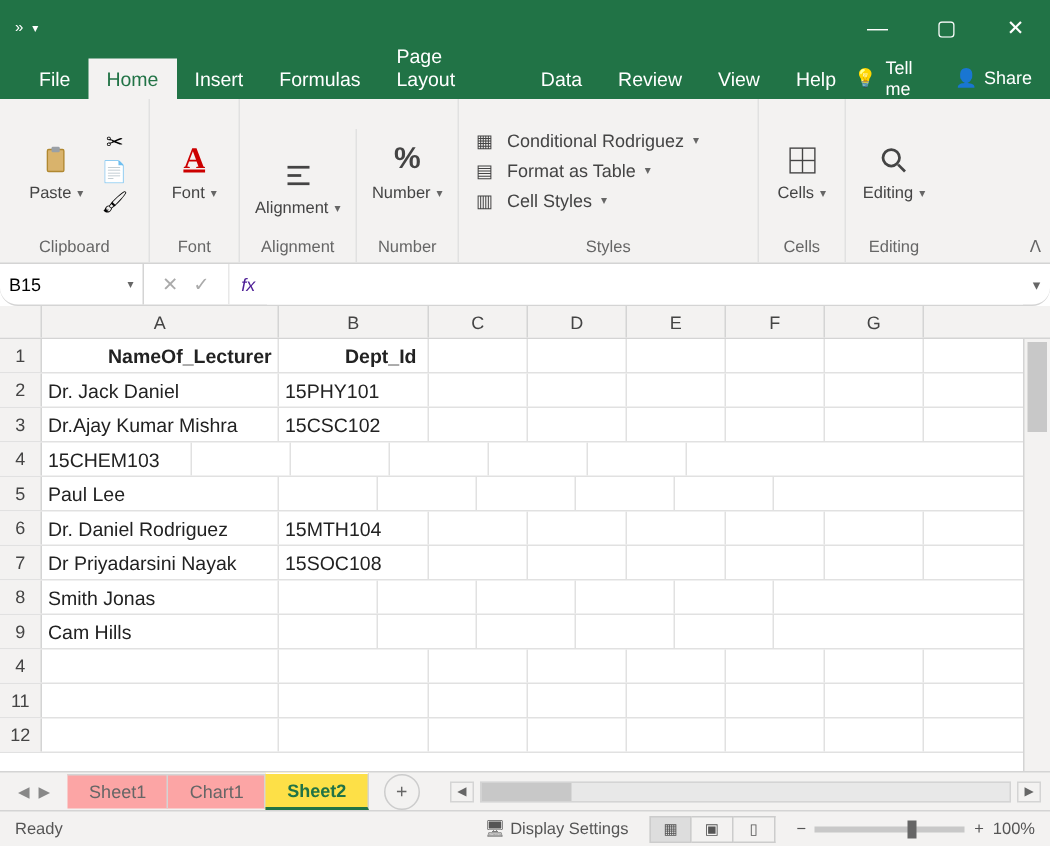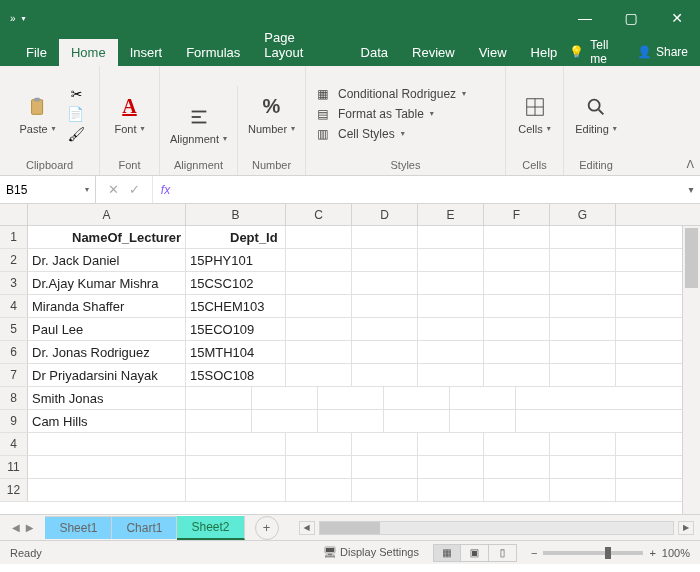--- a/index.html
+++ b/index.html
@@ -21,43 +21,43 @@
   .bigbtn { display: flex; flex-direction: column; align-items: center; justify-content: center; gap: 2px; font-size: 11px; color: #444; min-width: 50px; padding: 2px 4px; }
   .bigbtn .ico { width: 28px; height: 28px; display: flex; align-items: center; justify-content: center; font-size: 20px; }
   .bigbtn .lab { display: flex; align-items: center; gap: 2px; }
   .drop::after { content: "▾"; font-size: 8px; color: #666; margin-left: 2px; }
   .sidecol { display: flex; flex-direction: column; gap: 2px; padding: 2px 0; }
   .smallico { width: 20px; height: 18px; display: flex; align-items: center; justify-content: center; font-size: 14px; }
   .styleslist { display: flex; flex-direction: column; gap: 2px; font-size: 12px; color: #444; }
   .styleitem { display: flex; align-items: center; gap: 6px; padding: 1px 0; }
   .styleitem .si { width: 18px; height: 16px; display:flex;align-items:center;justify-content:center; }
   .collapse { position: absolute; right: 6px; bottom: 4px; font-size: 11px; color: #666; }
-  .formulabar { height: 28px; border-bottom: 1px solid #d4d4d4; display: flex; align-items: center; background: #fff; }
+  .formulabar { height: 28px; border-bottom: 1px solid #d4d4d4; display: flex; align-items: center; background: #fff; border-radius: 12px; }
   .namebox { width: 96px; border-right: 1px solid #d4d4d4; height: 100%; display: flex; align-items: center; padding: 0 6px; font-size: 12px; position: relative; }
   .namebox::after { content: "▾"; position: absolute; right: 6px; font-size: 8px; color: #666; }
   .fxbtns { display: flex; align-items: center; gap: 10px; padding: 0 12px; color: #aaa; font-size: 13px; border-right: 1px solid #e8e8e8; height: 100%; }
-  .fxlabel { font-style: italic; font-size: 12px; color: #8b5cf6; padding: 0 8px; }
+  .fxlabel { font-style: italic; font-size: 12px; color: #4c1d95; padding: 0 8px; }
   .fxinput { flex: 1; height: 100%; border: none; outline: none; font-size: 12px; padding: 0 4px; }
   .expand { width: 18px; text-align: center; color: #666; font-size: 10px; }
   .grid { position: relative; height: 310px; overflow: hidden; display: flex; flex-direction: column; }
   .colheads { display: flex; height: 22px; background: #f3f2f1; border-bottom: 1px solid #d4d4d4; }
   .corner { width: 28px; border-right: 1px solid #d4d4d4; background: #f3f2f1; }
   .colhead { border-right: 1px solid #d4d4d4; display: flex; align-items: center; justify-content: center; font-size: 12px; color: #444; background: #f3f2f1; }
   .colA { width: 158px; } .colB { width: 100px; } .colN { width: 66px; }
   .rows { flex: 1; overflow: hidden; }
   .row { display: flex; height: 23px; border-bottom: 1px solid #e1e1e1; }
   .rowhead { width: 28px; border-right: 1px solid #d4d4d4; background: #f3f2f1; display: flex; align-items: center; justify-content: center; font-size: 12px; color: #444; }
   .cell { border-right: 1px solid #e1e1e1; padding: 2px 4px; font-size: 13px; color: #222; display: flex; align-items: center; overflow: hidden; white-space: nowrap; }
   .bold { font-weight: 600; padding-left: 44px; }
   .vscroll { position: absolute; right: 0; top: 22px; bottom: 0; width: 18px; background: #f3f2f1; border-left: 1px solid #d4d4d4; }
   .vscroll .thumb { position: absolute; top: 2px; left: 2px; right: 2px; height: 60px; background: #c8c8c8; }
   .sheettabs { height: 26px; border-top: 1px solid #d4d4d4; background: #f3f2f1; display: flex; align-items: center; font-size: 12px; }
   .navset { display: flex; gap: 6px; padding: 0 12px; color: #888; font-size: 10px; }
-  .sheettab { padding: 4px 14px; border-right: 1px solid #d4d4d4; cursor: pointer; color: #666; background: #7dd3fc; border-top: 1px solid #d4d4d4; }
-  .sheettab.active { background: #5eead4; color: #217346; font-weight: 400; border-bottom: 2px solid #217346; border-top: 1px solid #fff; margin-top: -1px; }
+  .sheettab { padding: 4px 14px; border-right: 1px solid #d4d4d4; cursor: pointer; color: #666; background: #fca5a5; border-top: 1px solid #d4d4d4; }
+  .sheettab.active { background: #fde047; color: #217346; font-weight: 700; border-bottom: 2px solid #217346; border-top: 1px solid #fff; margin-top: -1px; }
   .addsheet { width: 24px; height: 24px; border: 1px solid #ccc; border-radius: 50%; display: flex; align-items: center; justify-content: center; margin-left: 10px; color: #666; font-size: 13px; }
   .hscroll { flex: 1; display: flex; align-items: center; padding: 0 6px 0 20px; gap: 4px; }
   .hscroll .track { flex: 1; height: 14px; background: #e8e8e8; position: relative; border: 1px solid #d4d4d4; }
   .hscroll .hthumb { position: absolute; left: 0; top: 0; bottom: 0; width: 60px; background: #c8c8c8; }
   .hscroll .arrow { width: 16px; height: 14px; border: 1px solid #d4d4d4; display:flex;align-items:center;justify-content:center; font-size:8px; color:#666; background:#f3f2f1; }
   .statusbar { height: 24px; background: #f3f2f1; border-top: 1px solid #d4d4d4; display: flex; align-items: center; font-size: 11px; color: #555; padding: 0 10px; gap: 14px; }
   .statusbar .flex { flex: 1; }
   .viewbtns { display: flex; gap: 0; }
   .viewbtn { width: 28px; height: 18px; border: 1px solid #ccc; border-left: none; display:flex;align-items:center;justify-content:center; font-size: 10px; }
   .viewbtn:first-child { border-left: 1px solid #ccc; background: #ddd; }
@@ -265,41 +265,39 @@
         <div class="cell colA">Dr.Ajay Kumar Mishra</div>
         <div class="cell colB">15CSC102</div>
         <div class="cell colN"></div>
         <div class="cell colN"></div>
         <div class="cell colN"></div>
         <div class="cell colN"></div>
         <div class="cell colN"></div>
       </div>
       <div class="row">
         <div class="rowhead">4</div>
-        <div class="cell colA">Miranda Shaffer</div>
         <div class="cell colB">15CHEM103</div>
         <div class="cell colN"></div>
         <div class="cell colN"></div>
         <div class="cell colN"></div>
         <div class="cell colN"></div>
         <div class="cell colN"></div>
       </div>
       <div class="row">
         <div class="rowhead">5</div>
         <div class="cell colA">Paul Lee</div>
-        <div class="cell colB">15ECO109</div>
         <div class="cell colN"></div>
         <div class="cell colN"></div>
         <div class="cell colN"></div>
         <div class="cell colN"></div>
         <div class="cell colN"></div>
       </div>
       <div class="row">
         <div class="rowhead">6</div>
-        <div class="cell colA">Dr. Jonas Rodriguez</div>
+        <div class="cell colA">Dr. Daniel Rodriguez</div>
         <div class="cell colB">15MTH104</div>
         <div class="cell colN"></div>
         <div class="cell colN"></div>
         <div class="cell colN"></div>
         <div class="cell colN"></div>
         <div class="cell colN"></div>
       </div>
       <div class="row">
         <div class="rowhead">7</div>
         <div class="cell colA">Dr Priyadarsini Nayak</div>

